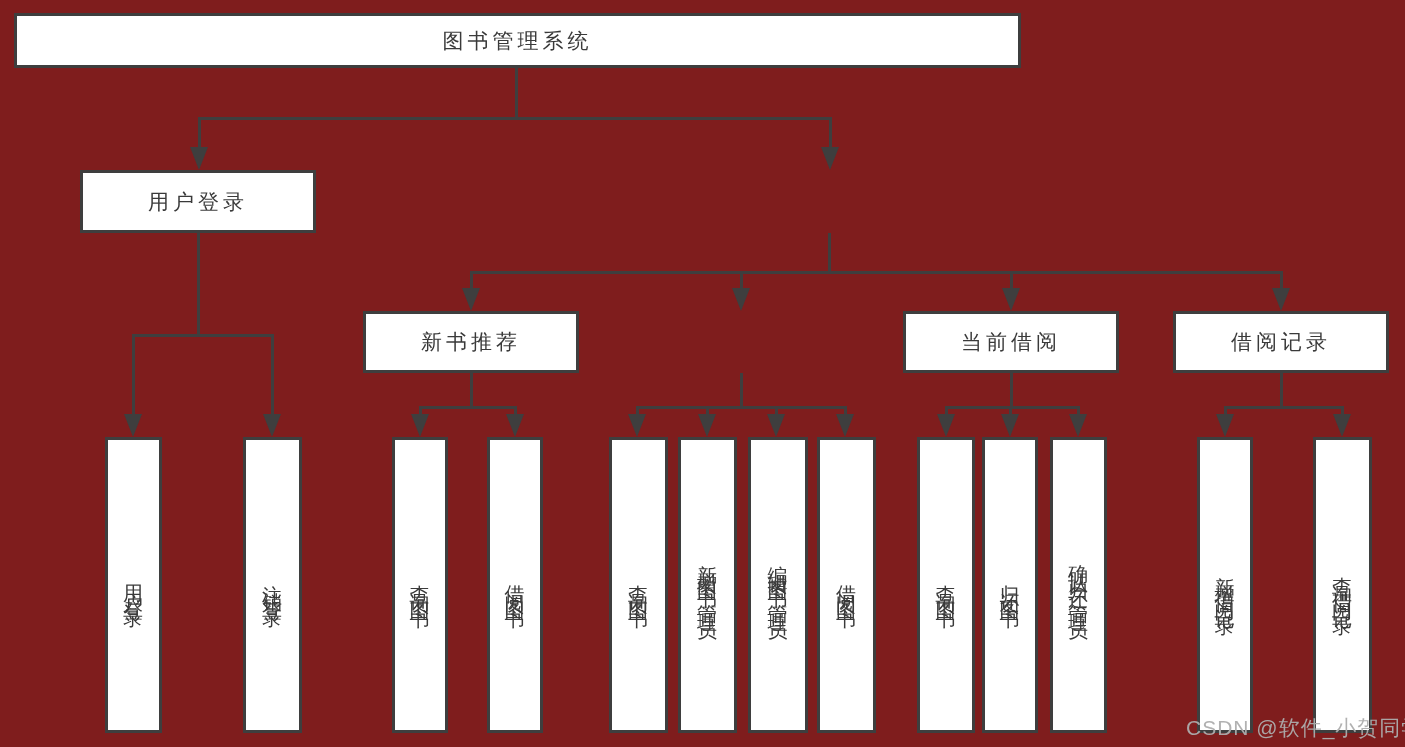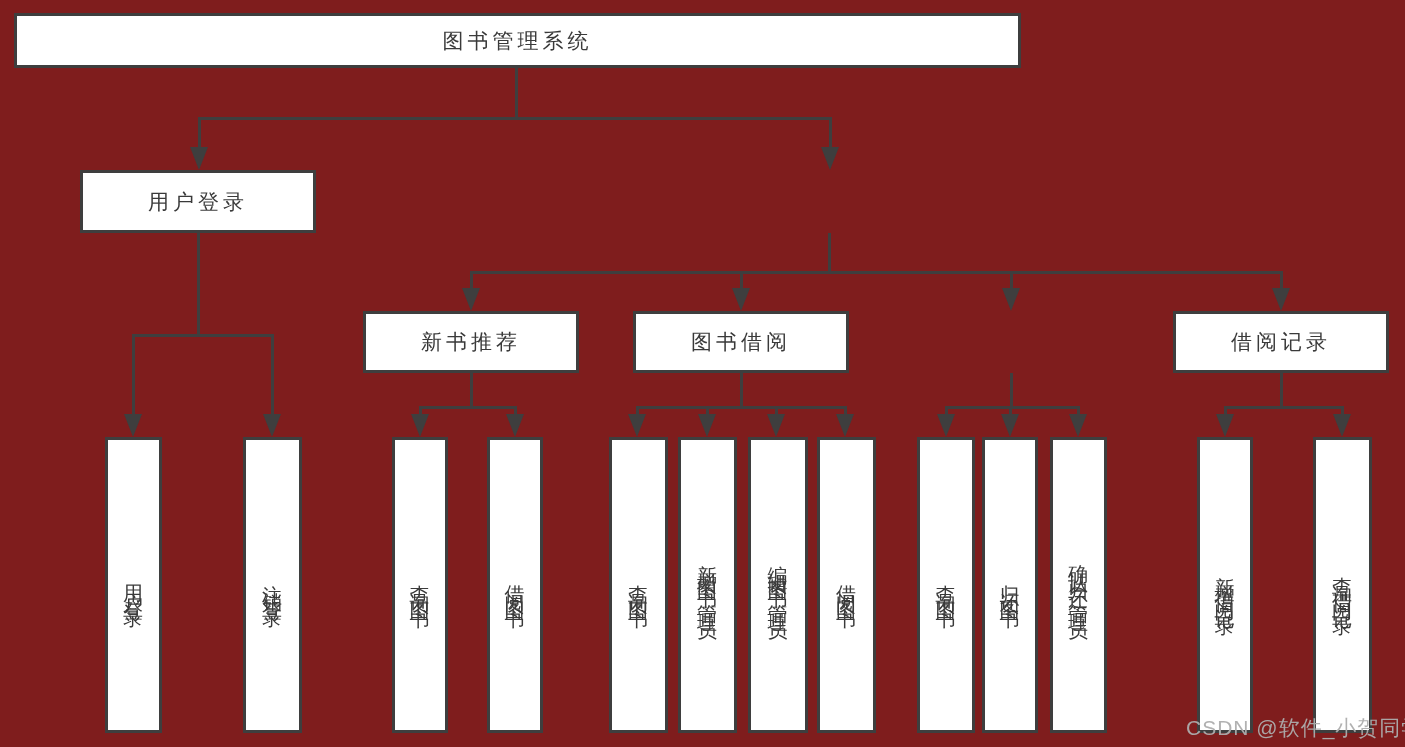--- a/index.html
+++ b/index.html
@@ -92,22 +92,22 @@
   <div class="line" style="left:740px;top:271px;width:3px;height:21px"></div>
   <div class="arrow" style="left:732px;top:288px"></div>
   <div class="line" style="left:1010px;top:271px;width:3px;height:21px"></div>
   <div class="arrow" style="left:1002px;top:288px"></div>
   <div class="line" style="left:1280px;top:271px;width:3px;height:21px"></div>
   <div class="arrow" style="left:1272px;top:288px"></div>
 
   <div class="box hbox" style="left:363px;top:311px;width:216px;height:62px">
     <span>新书推荐</span>
   </div>
-  <div class="box hbox" style="left:633px;top:311px;width:216px;height:62px">
-    <span>图书借阅</span>
+  <div class="box hbox" style="left:903px;top:311px;width:216px;height:62px">
+    <span>当前借阅</span>
   </div>
   <div class="box hbox" style="left:1173px;top:311px;width:216px;height:62px">
     <span>借阅记录</span>
   </div>
 
   <div class="line" style="left:470px;top:373px;width:3px;height:36px"></div>
   <div class="line" style="left:419px;top:406px;width:98px;height:3px"></div>
   <div class="line" style="left:419px;top:406px;width:3px;height:12px"></div>
   <div class="arrow" style="left:411px;top:414px"></div>
   <div class="line" style="left:514px;top:406px;width:3px;height:12px"></div>

